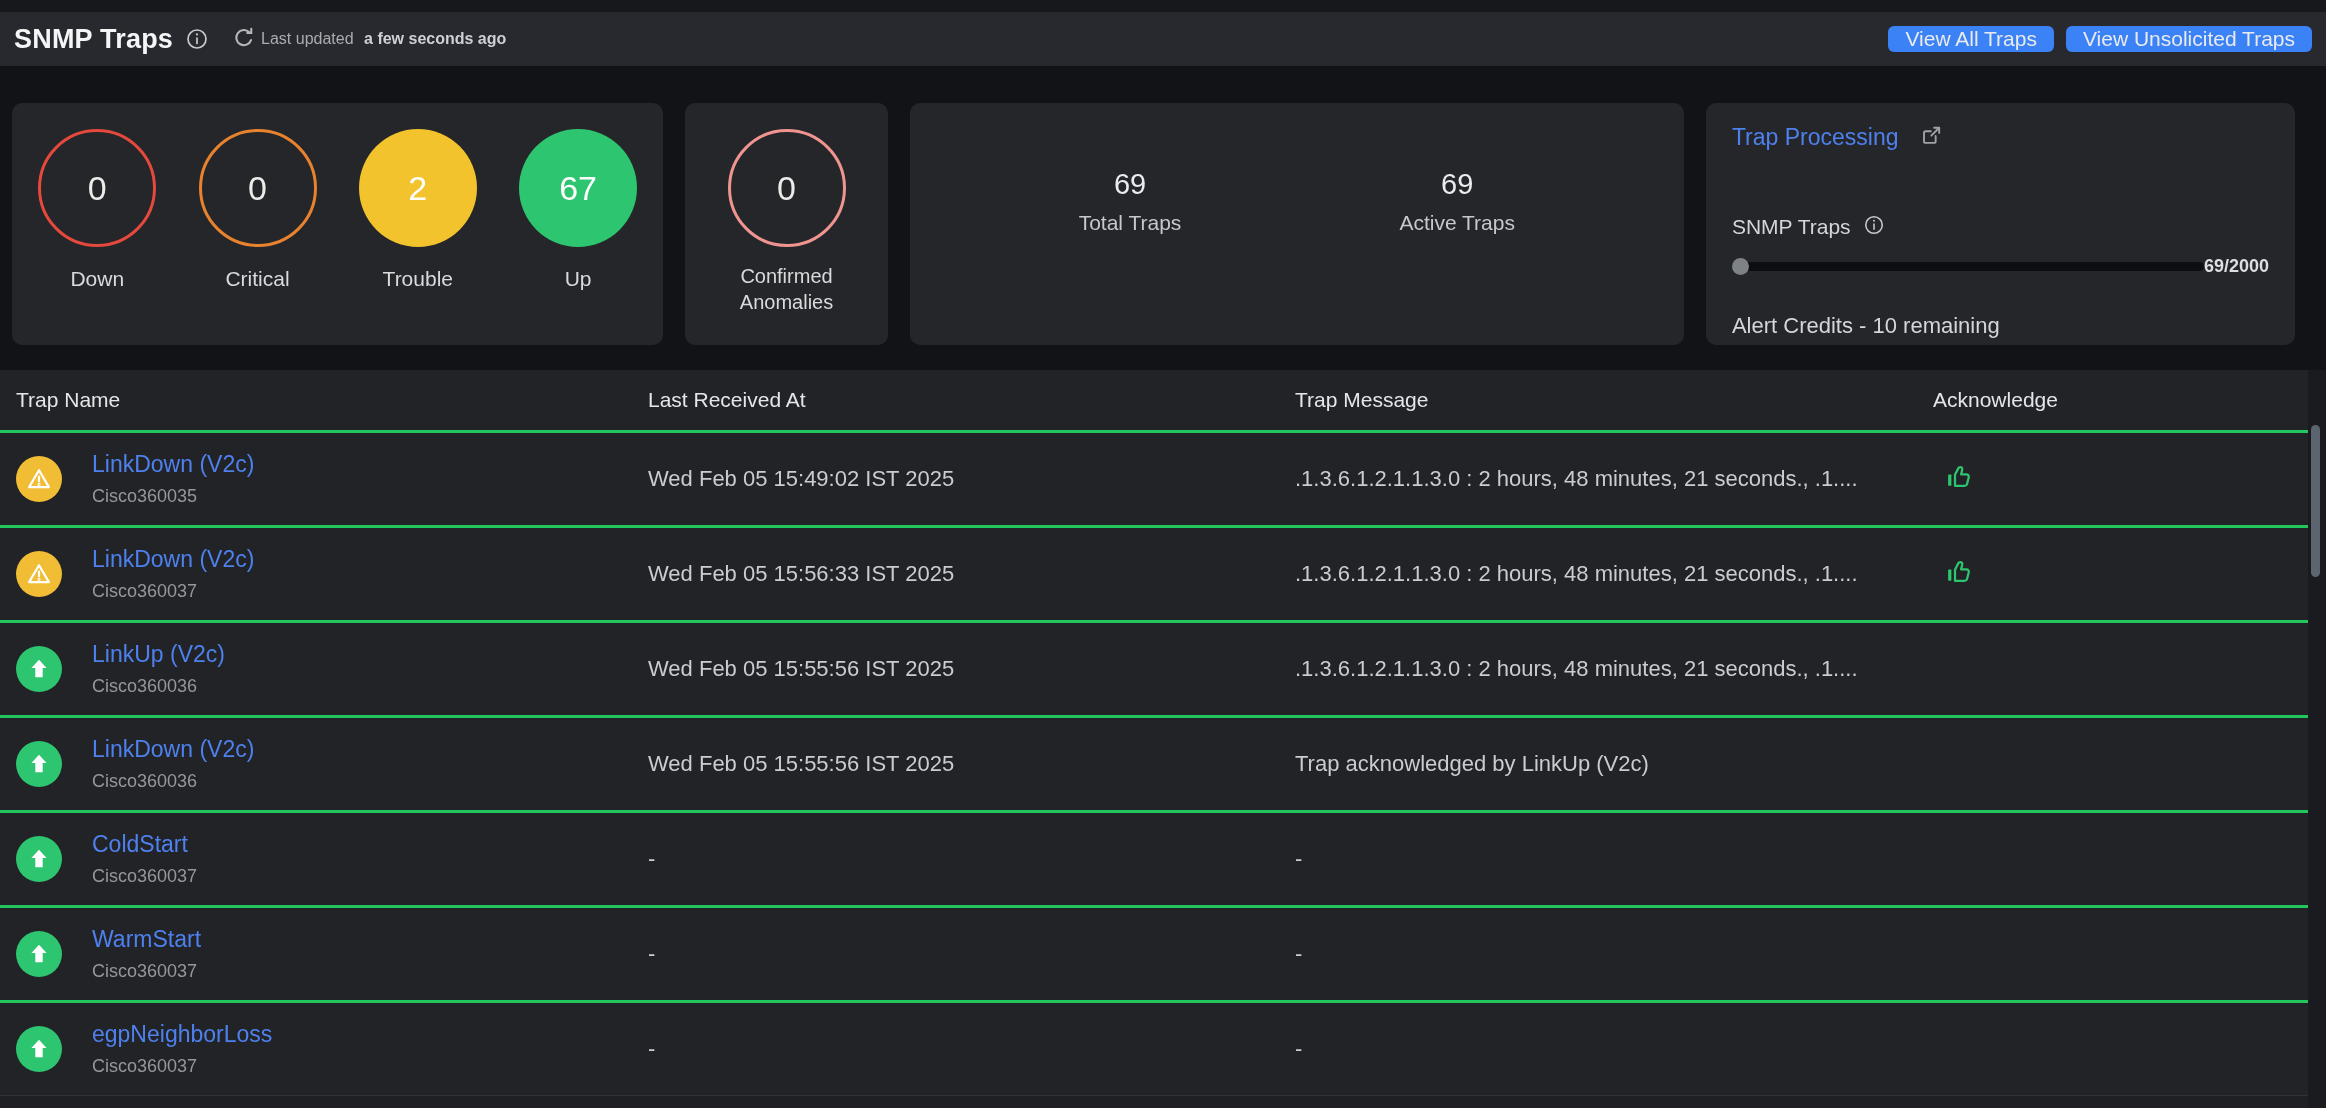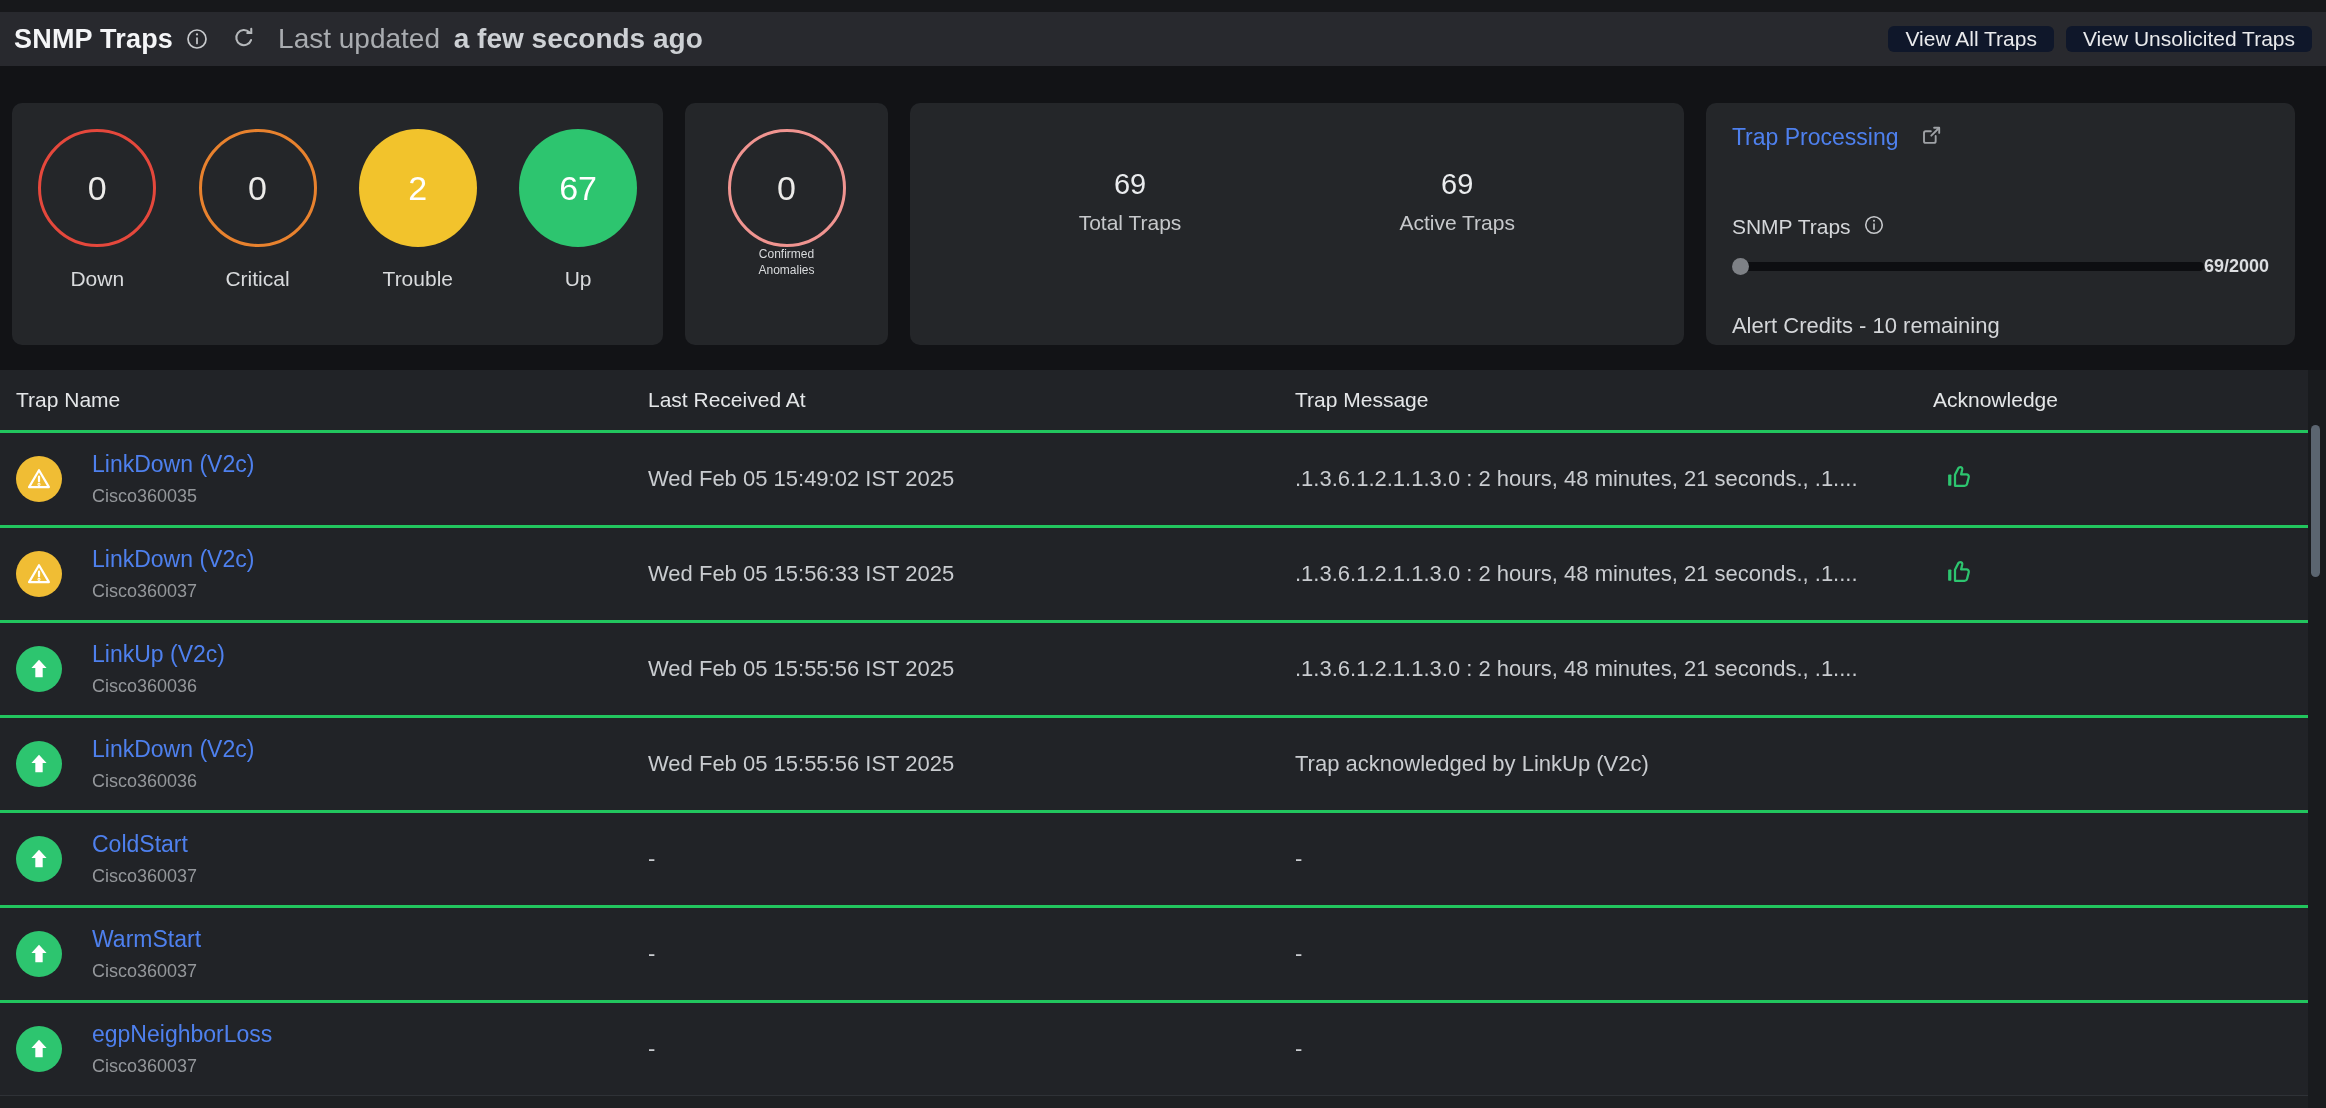--- a/index.html
+++ b/index.html
@@ -18,25 +18,25 @@
   .topbar {
     position:absolute; top:12px; left:0; right:0; height:54px;
     background:#28292e;
     display:flex; align-items:center;
     padding:0 14px 0 14px;
   }
   .page-title { font-size:27px; font-weight:600; color:#f4f5f7; letter-spacing:.2px; }
   .topbar .icon { display:inline-flex; align-items:center; justify-content:center; }
   .info-icon { margin-left:12px; }
   .refresh-icon { margin-left:22px; }
-  .updated { margin-left:21px; font-size:28px; color:#a9acb0; }
+  .updated { margin-left:4px; font-size:16px; color:#a9acb0; }
   .updated b { color:#cdd0d4; font-weight:700; margin-left:6px; }
   .topbar-buttons { margin-left:auto; display:flex; gap:12px; }
   .btn {
-    background:#0f172a; color:#e9eaec; border:none; border-radius:6px;
+    background:#3b82f6; color:#e9eaec; border:none; border-radius:6px;
     font-family:"Liberation Sans", sans-serif;
     font-size:21px; padding:1px 17px; cursor:pointer; white-space:nowrap;
   }
 
   
   .cards {
     position:absolute; top:103px; left:12px; width:2283px; height:242px;
     display:flex; gap:22px;
   }
   .card { background:#242629; border-radius:10px; height:242px; }
@@ -50,21 +50,21 @@
   .circle.outline { color:#ecebe9; border:3px solid; background:transparent; }
   .circle.down    { border-color:#e5483c; }
   .circle.critical{ border-color:#e8822e; }
   .circle.filled  { color:#ffffff; }
   .circle.trouble { background:#f2c32c; }
   .circle.up      { background:#2dc56f; }
   .circle.anomaly { border-color:#f09490; }
   .status-label { margin-top:20px; font-size:21px; color:#d8dadc; }
 
   .card-anomalies { width:209px; text-align:center; padding-top:26px; }
-  .anomaly-label { font-size:12px; line-height:1.3; color:#d8dadc; }
+  .anomaly-label { margin-top:16px; font-size:20px; line-height:1.3; color:#d8dadc; }
 
   .card-counts { width:796px; display:flex; align-items:center; justify-content:space-around; padding:0 60px 45px 60px; }
   .count-stat { text-align:center; }
   .count-value { font-size:29px; color:#eaecee; }
   .count-label { margin-top:10px; font-size:21px; color:#c6c8cb; }
 
   .card-processing { flex:1; padding:20px 26px; }
   .proc-title-row { display:flex; align-items:center; gap:20px; }
   .proc-title { font-size:23px; color:#4e80ee; cursor:pointer; }
   .meter-label-row { margin-top:62px; display:flex; align-items:center; gap:12px; }

